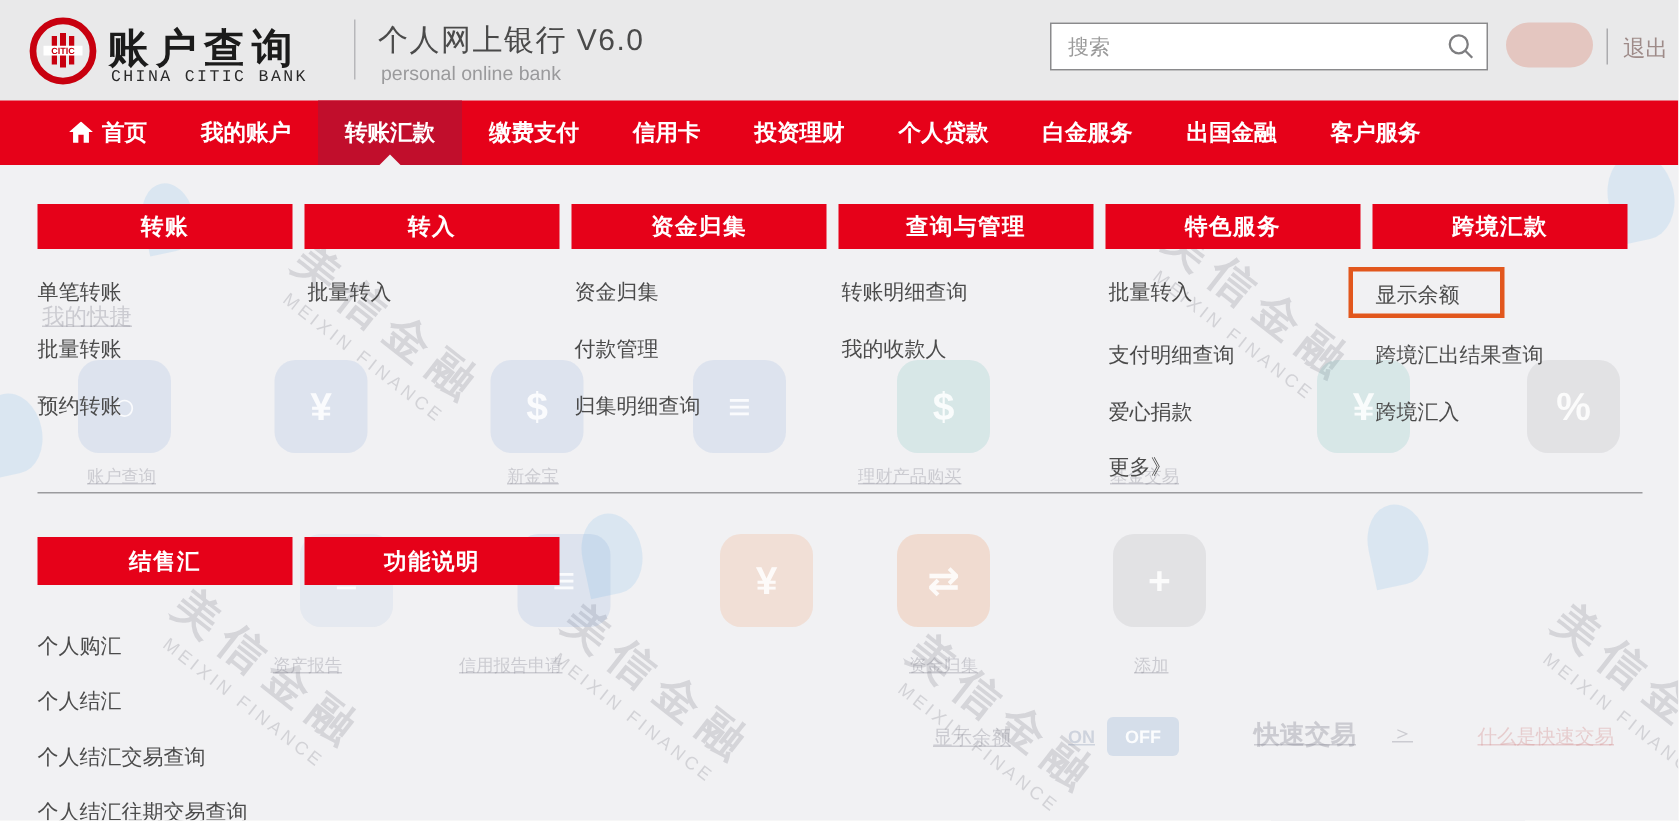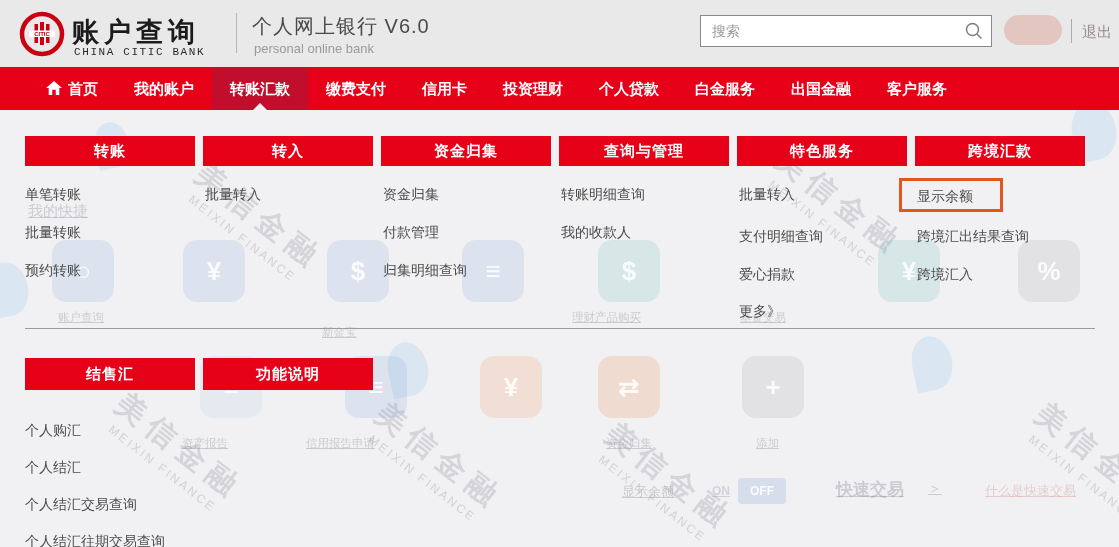--- a/index.html
+++ b/index.html
@@ -166,21 +166,21 @@
         <span>$</span>
       </div>
     <div class="bg-icon" style="left:878px; top:130px; background:rgba(60,170,160,0.14);">
         <span>¥</span>
       </div>
     <div class="bg-icon" style="left:1018px; top:130px; background:rgba(140,140,145,0.15);">
         <span>%</span>
       </div>
 
     <div class="bg-label" style="left:58px;  top:200px;">账户查询</div>
-    <div class="bg-label" style="left:322px; top:200px;margin-top:15px;">新金宝</div>
+    <div class="bg-label" style="left:338px; top:200px;">新金宝</div>
     <div class="bg-label" style="left:572px; top:200px;">理财产品购买</div>
     <div class="bg-label" style="left:740px; top:200px;">基金交易</div>
 
     <div class="bg-icon" style="left:200px; top:246px; background:rgba(90,140,210,0.08);">
         <span>≡</span>
       </div>
     <div class="bg-icon" style="left:345px; top:246px; background:rgba(90,140,210,0.13);">
         <span>≡</span>
       </div>
     <div class="bg-icon" style="left:480px; top:246px; background:rgba(240,130,60,0.16);">

